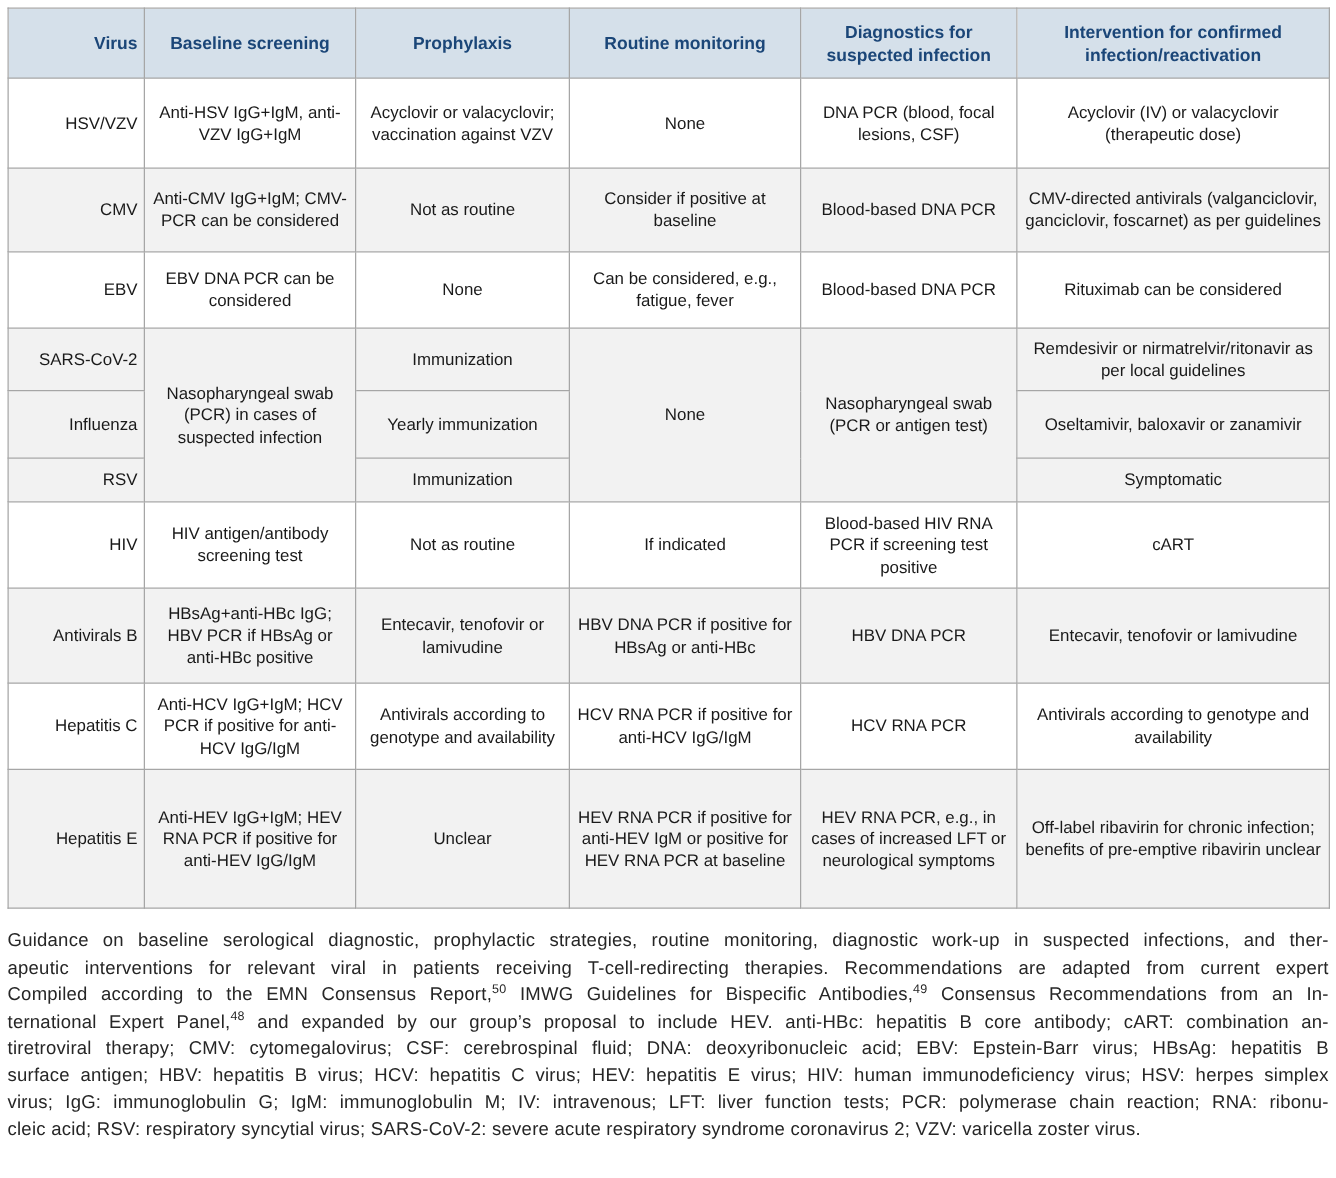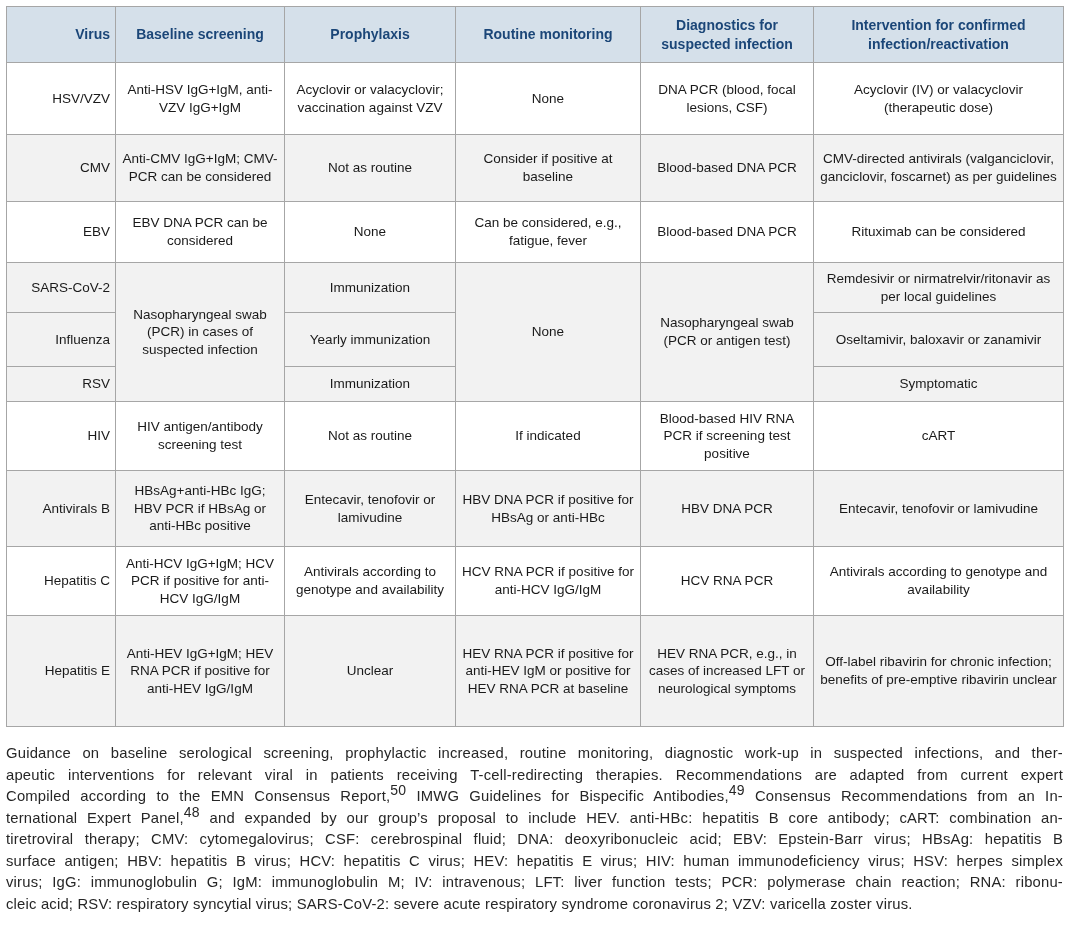--- a/index.html
+++ b/index.html
@@ -66,21 +66,21 @@
     line-height:21.5px;
     text-align:justify;
     text-align-last:justify;
     white-space:normal;
   }
   .caption-line.last{
     text-align:left;
     text-align-last:left;
   }
   .caption-line sup{
-    font-size:14px;
+    font-size:10px;
     line-height:0;
     vertical-align:super;
   }
 </style>
 </head>
 <body>
 
 <div class="page">
 
   <table class="guidance">
@@ -174,21 +174,21 @@
         <td>Anti-HEV IgG+IgM; HEV RNA PCR if positive for anti-HEV IgG/IgM</td>
         <td>Unclear</td>
         <td>HEV RNA PCR if positive for anti-HEV IgM or positive for HEV RNA PCR at baseline</td>
         <td>HEV RNA PCR, e.g., in cases of increased LFT or neurological symptoms</td>
         <td>Off-label ribavirin for chronic infection; benefits of pre-emptive ribavirin unclear</td>
       </tr>
     </tbody>
   </table>
 
   <div class="caption">
-      <div class="caption-line">Guidance on baseline serological screening, prophylactic increased, routine monitoring, diagnostic work-up in suspected infections, and ther-</div>
+      <div class="caption-line">Guidance on baseline serological diagnostic, prophylactic strategies, routine monitoring, diagnostic work-up in suspected infections, and ther-</div>
       <div class="caption-line">apeutic interventions for relevant viral in patients receiving T-cell-redirecting therapies. Recommendations are adapted from current expert</div>
       <div class="caption-line">Compiled according to the EMN Consensus Report,<sup>50</sup> IMWG Guidelines for Bispecific Antibodies,<sup>49</sup> Consensus Recommendations from an In-</div>
       <div class="caption-line">ternational Expert Panel,<sup>48</sup> and expanded by our group’s proposal to include HEV. anti-HBc: hepatitis B core antibody; cART: combination an-</div>
       <div class="caption-line">tiretroviral therapy; CMV: cytomegalovirus; CSF: cerebrospinal fluid; DNA: deoxyribonucleic acid; EBV: Epstein-Barr virus; HBsAg: hepatitis B</div>
       <div class="caption-line">surface antigen; HBV: hepatitis B virus; HCV: hepatitis C virus; HEV: hepatitis E virus; HIV: human immunodeficiency virus; HSV: herpes simplex</div>
       <div class="caption-line">virus; IgG: immunoglobulin G; IgM: immunoglobulin M; IV: intravenous; LFT: liver function tests; PCR: polymerase chain reaction; RNA: ribonu-</div>
       <div class="caption-line last">cleic acid; RSV: respiratory syncytial virus; SARS-CoV-2: severe acute respiratory syndrome coronavirus 2; VZV: varicella zoster virus.</div>
     </div>
 
 </div>

